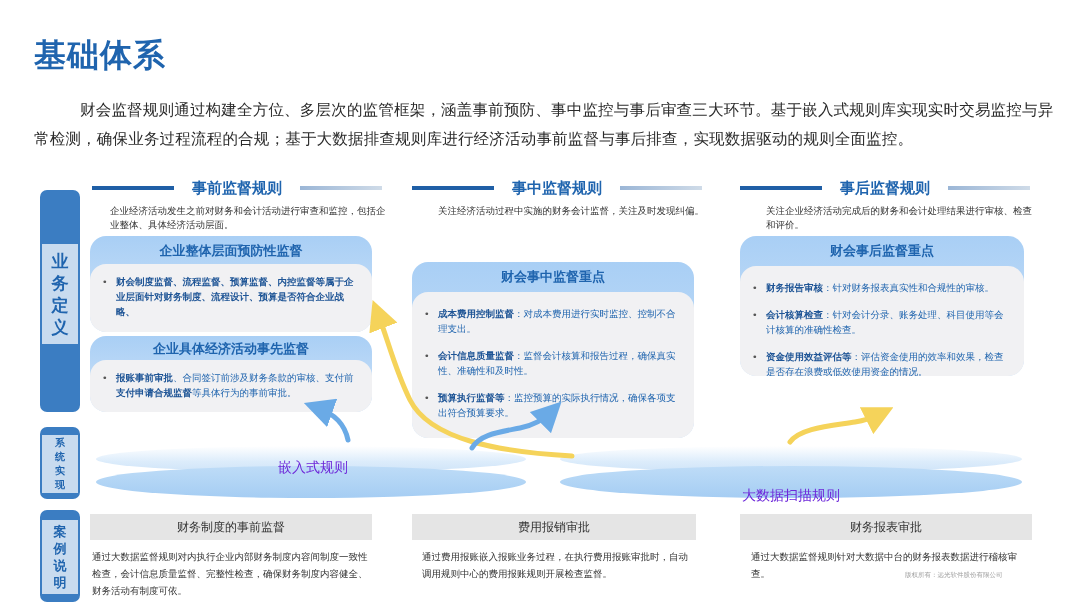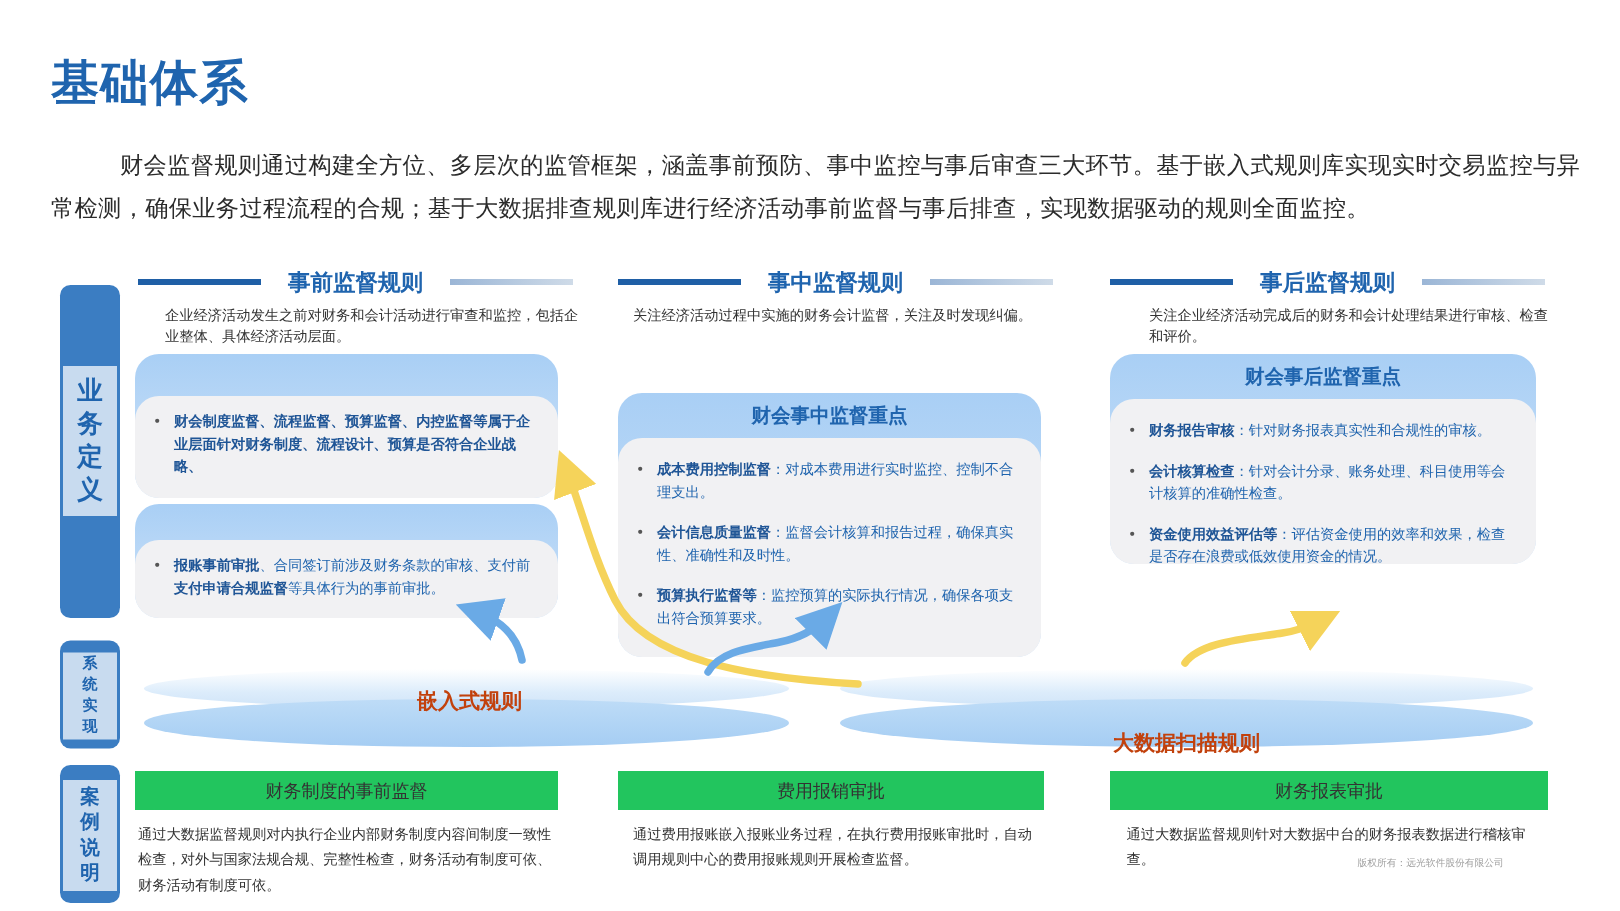--- a/index.html
+++ b/index.html
@@ -32,24 +32,24 @@
   .card .card-body { position: absolute; left: 0; right: 0; bottom: 0; background: #f1f1f3; border-radius: 16px 16px 14px 14px; padding: 10px 14px 8px 12px; }
   .bullet { display: flex; font-size: 9.5px; line-height: 15px; color: #1f64ae; margin-bottom: 12px; }
   .bullet .dot { width: 14px; flex: none; color: #555; }
   .bullet b { color: #1f5596; }
   .bullet .txt { flex: 1; }
 
   
   .ellipse { position: absolute; border-radius: 50%; }
   .ell-top { background: linear-gradient(180deg, #ffffff 0%, #dcecfb 60%, #cfe4f8 100%); }
   .ell-bot { background: linear-gradient(180deg, #bedcf7 0%, #a5cdf3 100%); }
-  .sys-label { position: absolute; font-size: 14px; font-weight: bold; color: #c2410c; }
+  .sys-label { position: absolute; font-size: 14px; font-weight: normal; color: #6d28d9; }
 
   
-  .case-head { position: absolute; top: 514px; height: 26px; background: #22c55e; display: flex; align-items: center; justify-content: center; font-size: 12px; color: #333; }
+  .case-head { position: absolute; top: 514px; height: 26px; background: #e5e5e5; display: flex; align-items: center; justify-content: center; font-size: 12px; color: #333; }
   .case-text { position: absolute; top: 548px; font-size: 9.5px; line-height: 17px; color: #333; }
   .copyright { position: absolute; left: 893px; top: 571px; font-size: 6.5px; color: #a0a0a0; padding-left: 12px; }
 
   svg.arrows { position: absolute; left: 0; top: 0; pointer-events: none; }
 </style>
 </head>
 <body>
 
 <div class="page-title">基础体系</div>
 <div class="intro">财会监督规则通过构建全方位、多层次的监管框架，涵盖事前预防、事中监控与事后审查三大环节。基于嵌入式规则库实现实时交易监控与异常检测，确保业务过程流程的合规；基于大数据排查规则库进行经济活动事前监督与事后排查，实现数据驱动的规则全面监控。</div>
@@ -89,32 +89,34 @@
   <div class="title">事中监督规则</div>
   <div class="bar-r"></div>
 </div>
 <div class="col-head" style="left:740px;">
   <div class="bar-l"></div>
   <div class="title">事后监督规则</div>
   <div class="bar-r"></div>
 </div>
 
 <div class="col-desc" style="left:94px; width:282px;">企业经济活动发生之前对财务和会计活动进行审查和监控，包括企业整体、具体经济活动层面。</div>
-<div class="col-desc" style="left:406px; width:270px;">关注经济活动过程中实施的财务会计监督，关注及时发现纠偏。</div>
+<div class="col-desc" style="left:422px; width:270px;">关注经济活动过程中实施的财务会计监督，关注及时发现纠偏。</div>
 <div class="col-desc" style="left:750px; width:272px;">关注企业经济活动完成后的财务和会计处理结果进行审核、检查和评价。</div>
 
 <div class="card" style="left:90px; top:236px; width:282px; height:96px;">
+  <div class="card-title">企业整体层面预防性监督</div>
   <div class="card-body" style="top:28px;">
     <div class="bullet">
       <span class="dot">•</span>
       <span class="txt"><b>财会制度监督、流程监督、预算监督、内控监督等属于企业层面针对财务制度、流程设计、预算是否符合企业战略、</b></span>
     </div>
   </div>
 </div>
 <div class="card" style="left:90px; top:336px; width:282px; height:76px;">
+  <div class="card-title" style="height:26px;">企业具体经济活动事先监督</div>
   <div class="card-body" style="top:24px;">
     <div class="bullet">
       <span class="dot">•</span>
       <span class="txt">
         <b>报账事前审批</b><span>、合同签订前涉及财务条款的审核、支付前</span><b>支付申请合规监督</b><span>等具体行为的事前审批。</span>
       </span>
     </div>
   </div>
 </div>
 
@@ -178,17 +180,17 @@
 
   <path d="M472,448 C480,434 500,432 520,428 C535,425 545,418 551,412" stroke="#6aaae6" stroke-width="5" fill="none" stroke-linecap="round" marker-end="url(#ab)"></path>
 
   <path d="M790,442 C800,428 830,426 855,422 C868,420 876,416 880,414" stroke="#f5d35a" stroke-width="5" fill="none" stroke-linecap="round" marker-end="url(#ay)"></path>
 </svg>
 
 <div class="case-head" style="left:90px; width:282px;">财务制度的事前监督</div>
 <div class="case-head" style="left:412px; width:284px;">费用报销审批</div>
 <div class="case-head" style="left:740px; width:292px;">财务报表审批</div>
 
-<div class="case-text" style="left:92px; width:278px;">通过大数据监督规则对内执行企业内部财务制度内容间制度一致性检查，对外与国家法规合规、完整性检查，财务活动有制度可依、财务活动有制度可依。</div>
+<div class="case-text" style="left:92px; width:278px;">通过大数据监督规则对内执行企业内部财务制度内容间制度一致性检查，会计信息质量监督、完整性检查，确保财务制度内容健全、财务活动有制度可依。</div>
 <div class="case-text" style="left:422px; width:268px;">通过费用报账嵌入报账业务过程，在执行费用报账审批时，自动调用规则中心的费用报账规则开展检查监督。</div>
 <div class="case-text" style="left:751px; width:270px;">通过大数据监督规则针对大数据中台的财务报表数据进行稽核审查。</div>
 
 <div class="copyright">版权所有：远光软件股份有限公司</div>
 
 </body></html>

